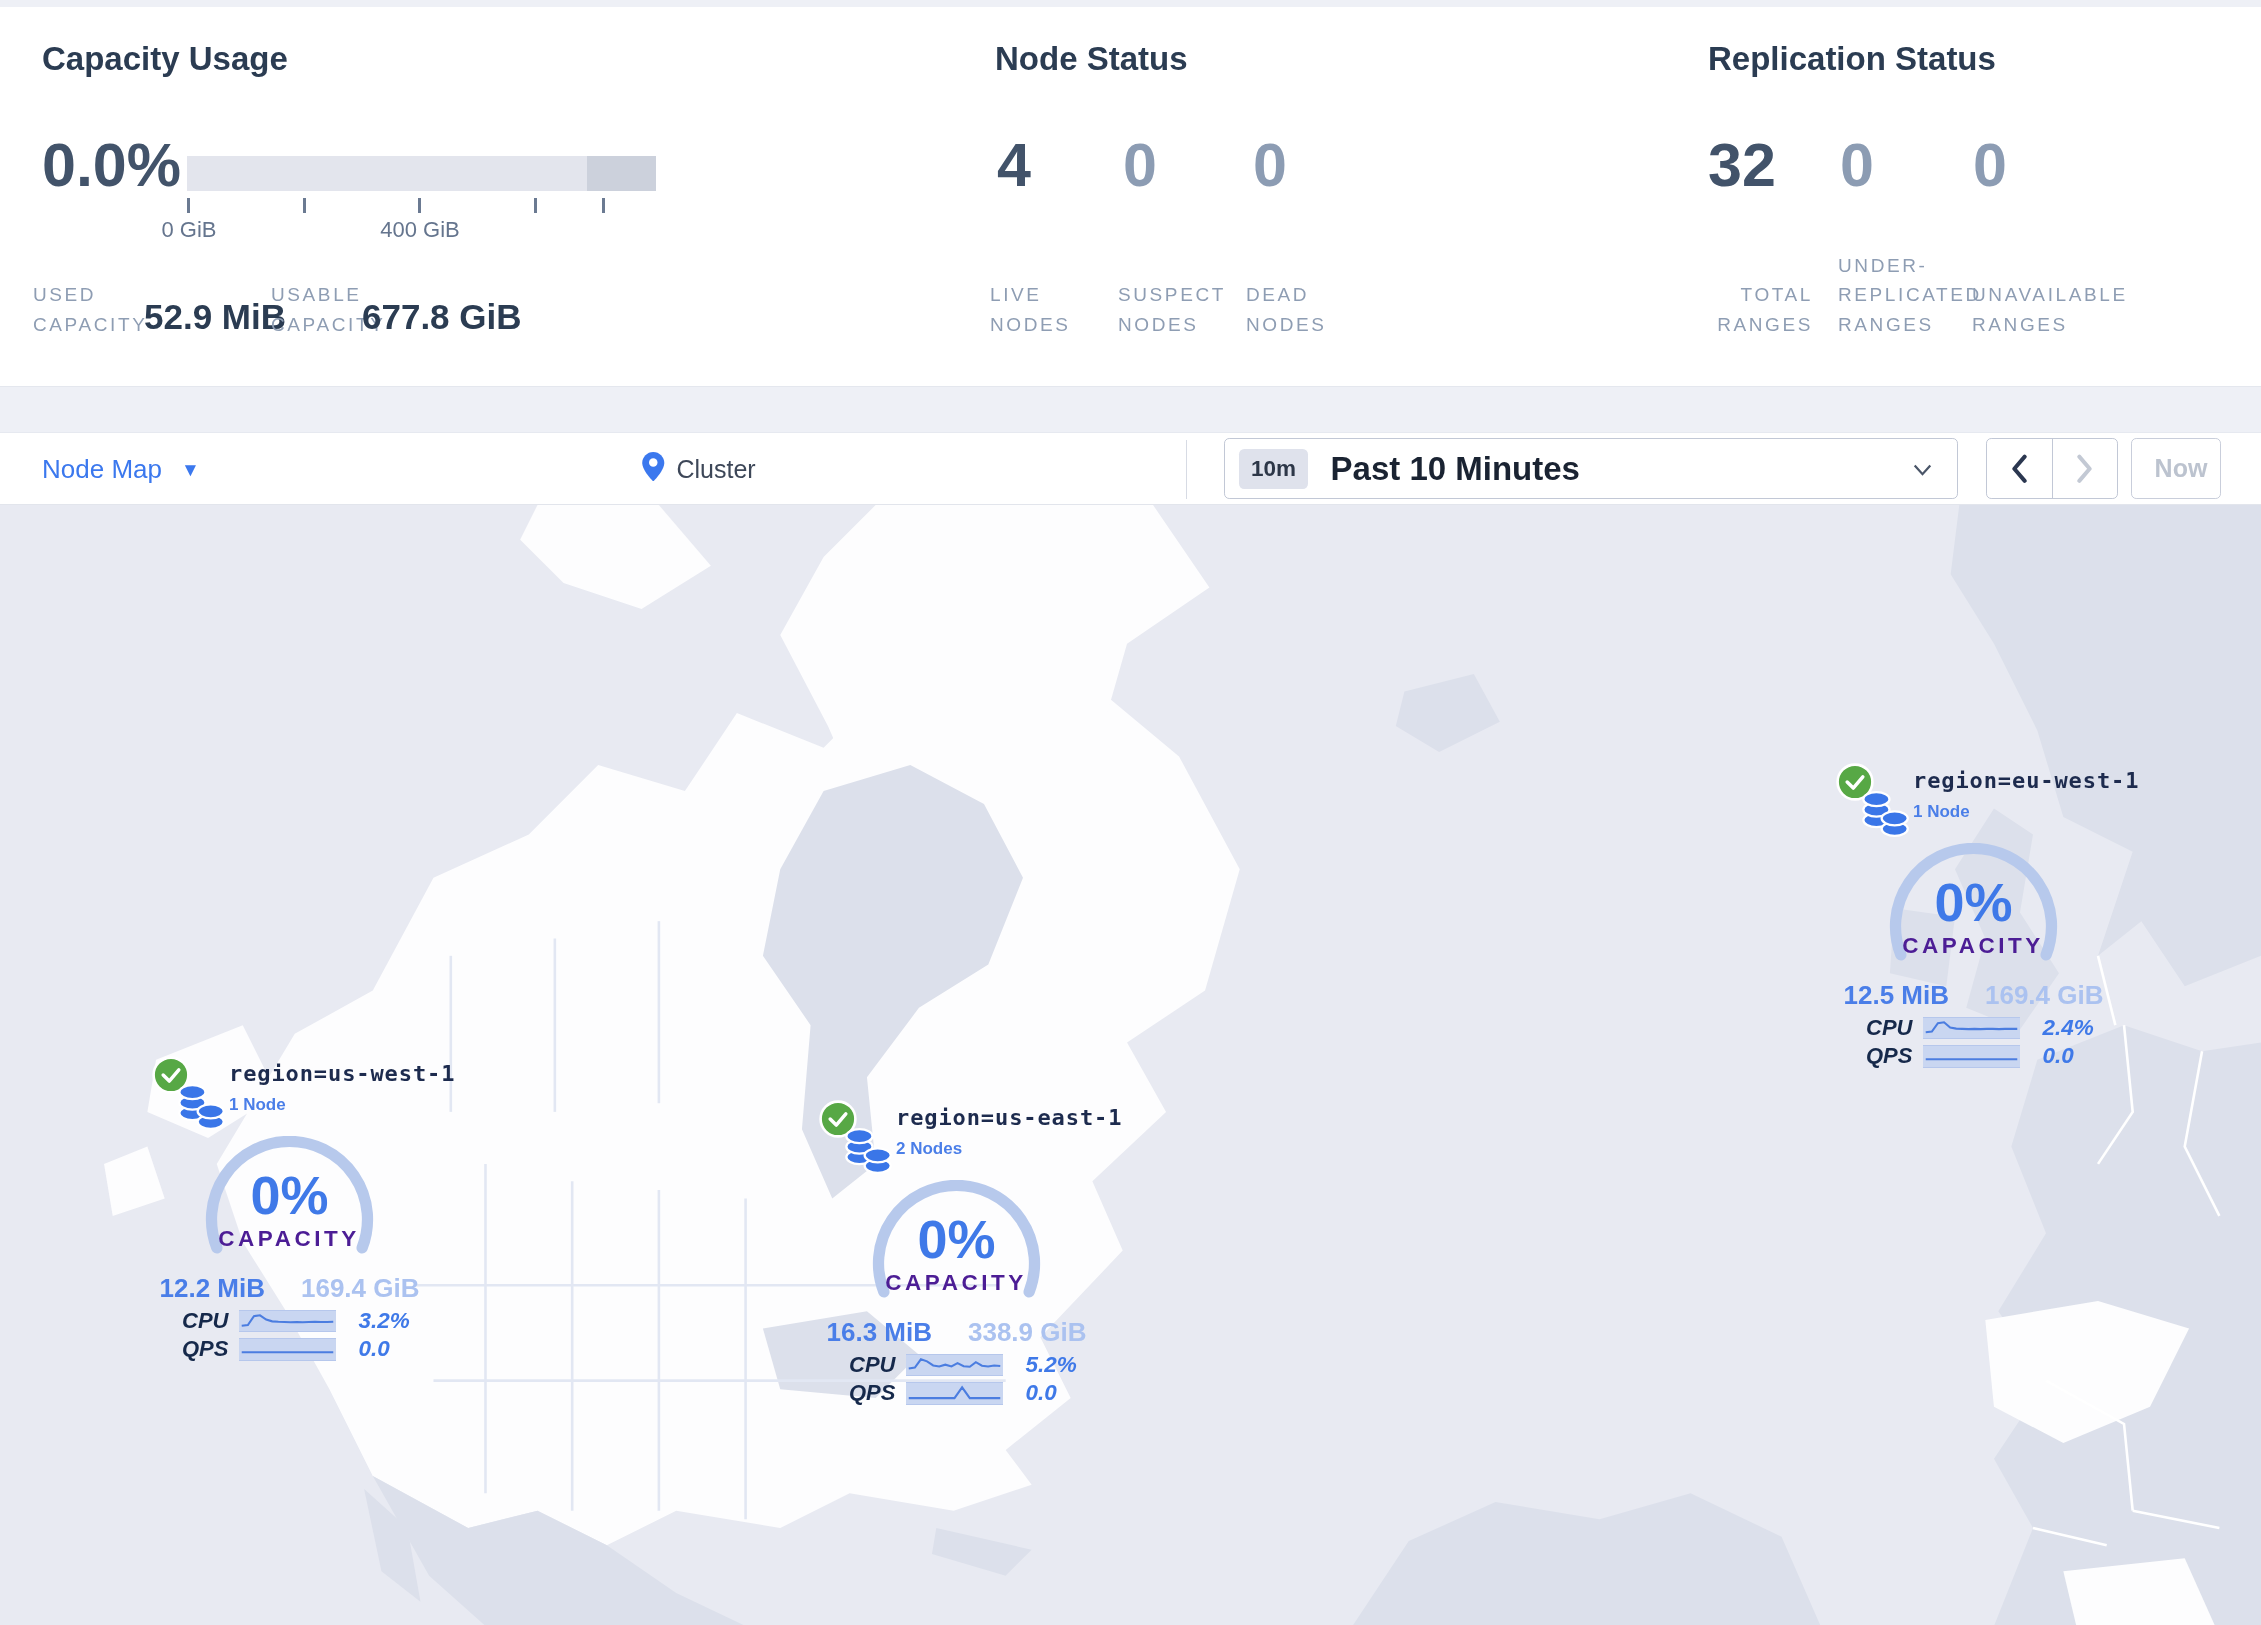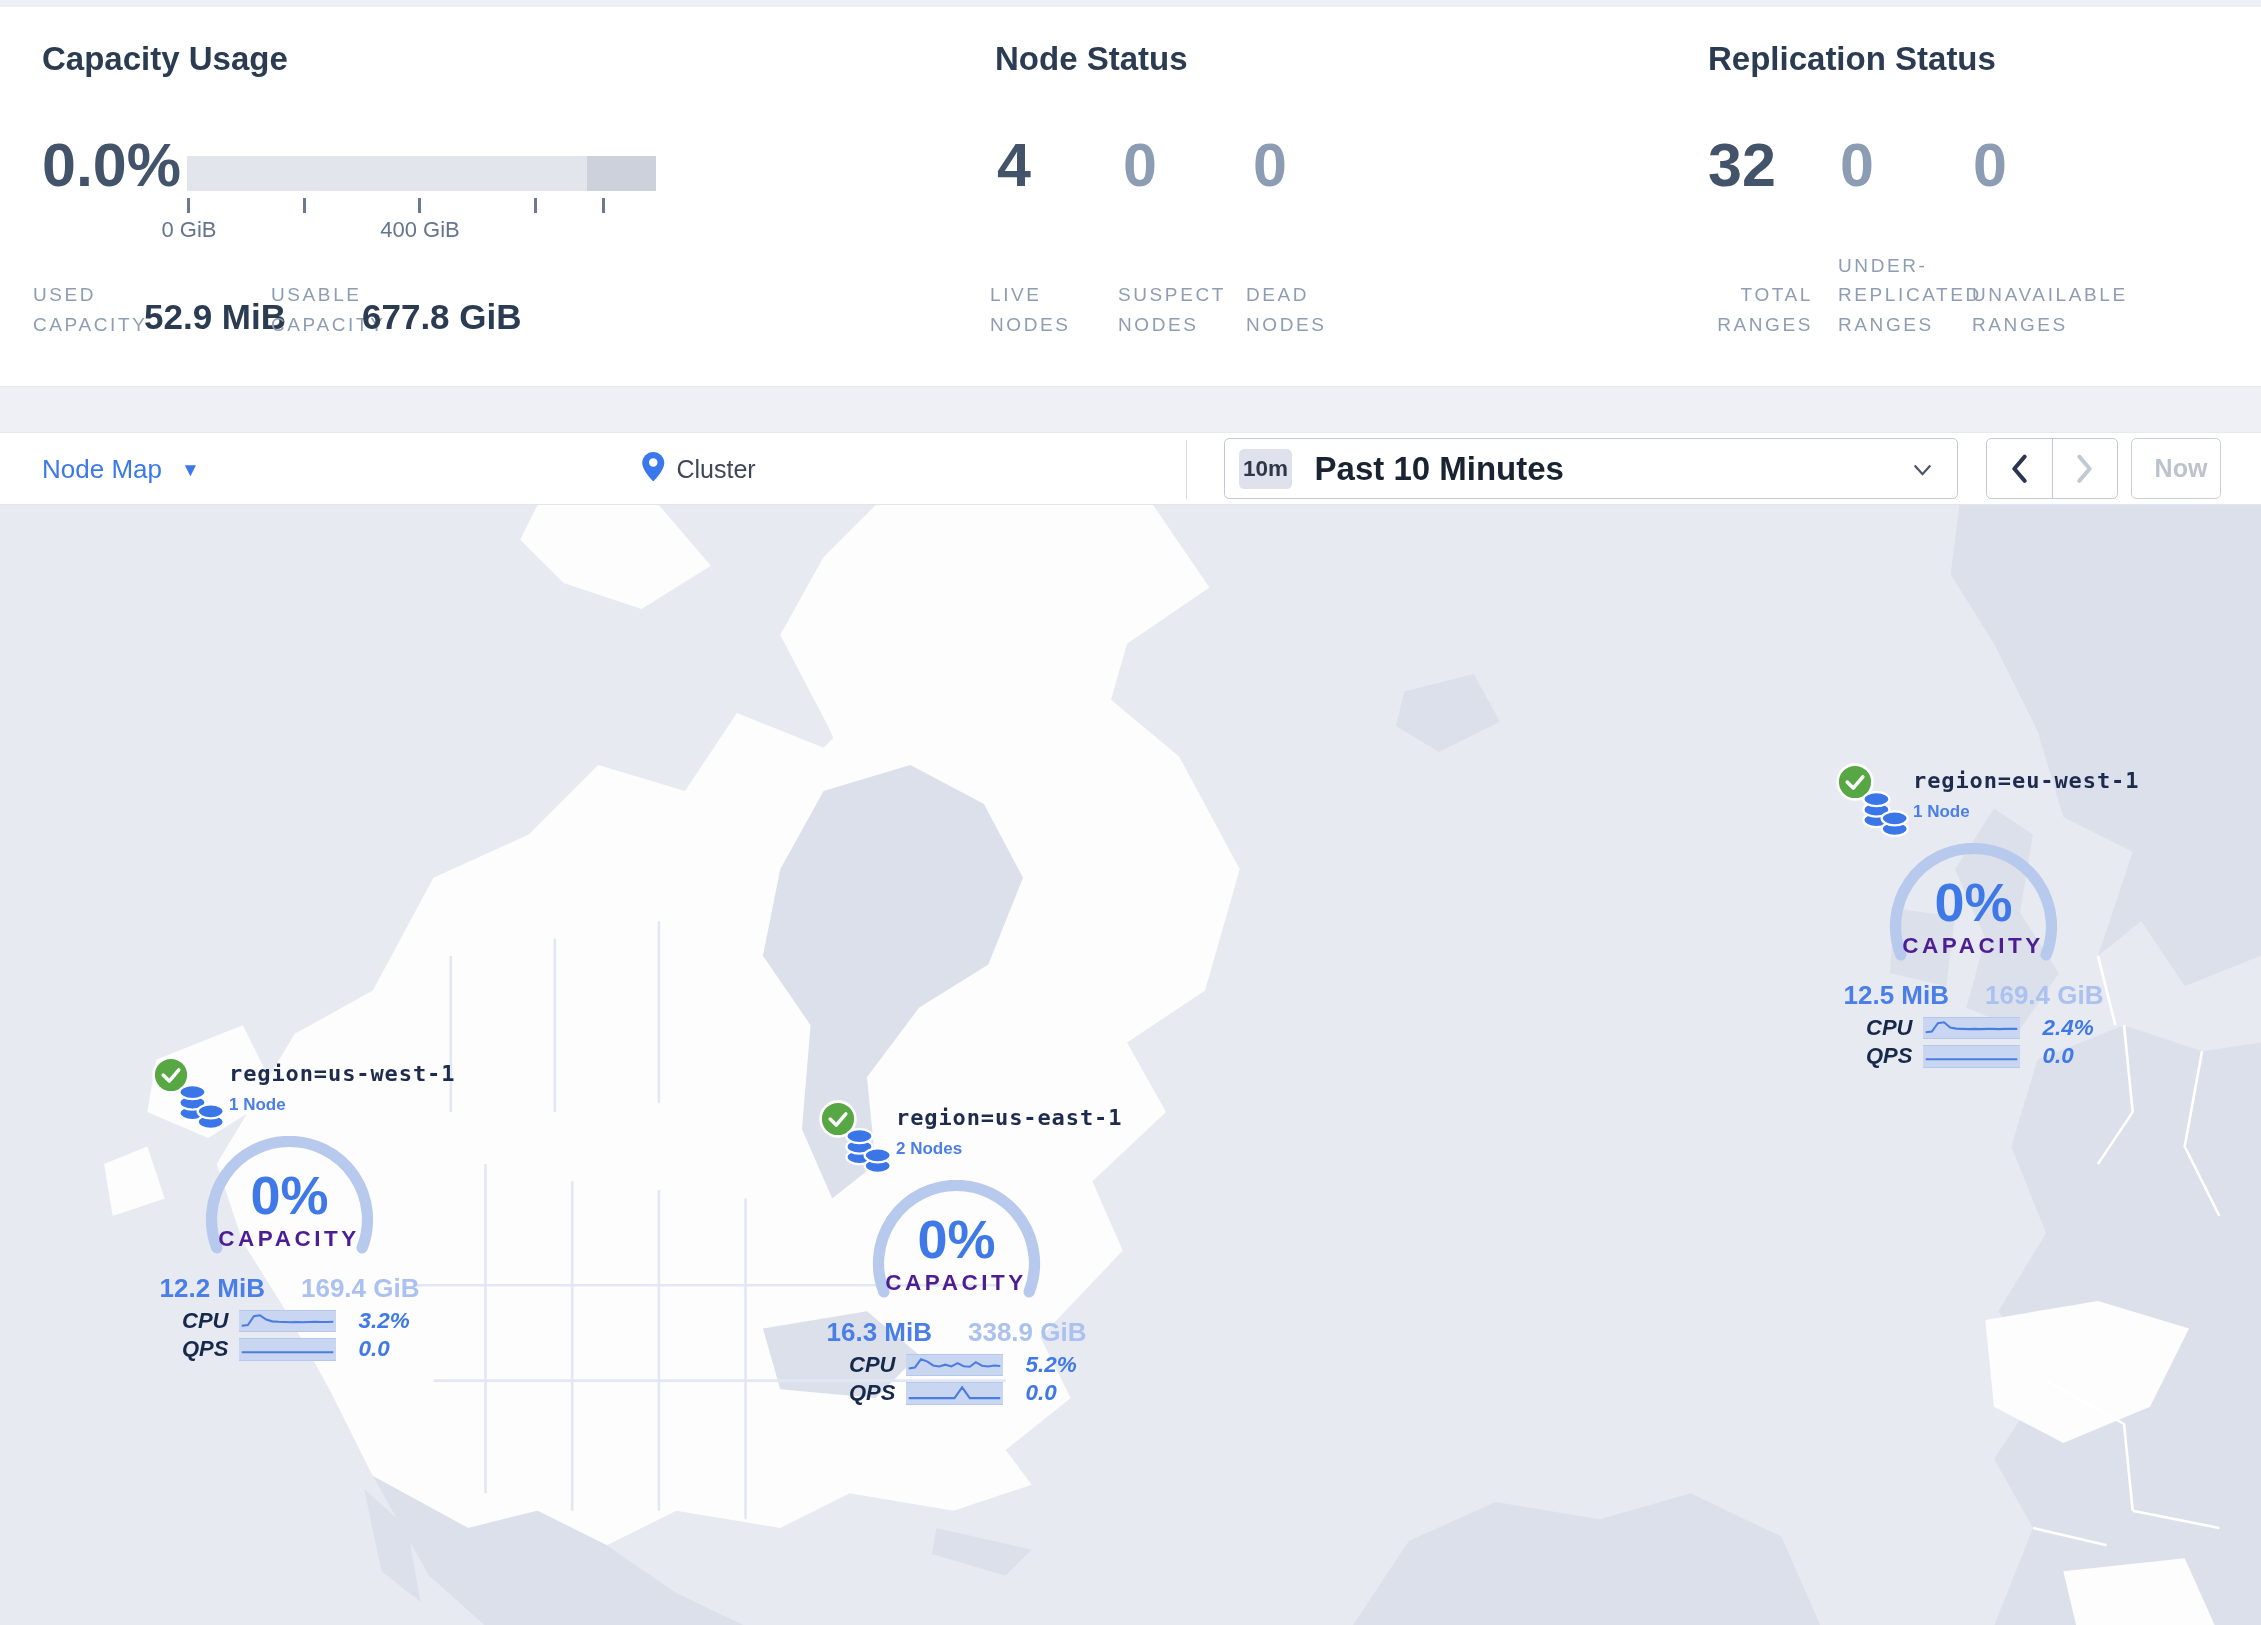--- a/index.html
+++ b/index.html
@@ -25,21 +25,21 @@
   #toolbar { position:absolute; left:0; top:432px; width:2261px; height:73px; background:#ffffff;
     border-top:0.9px solid #e6e9f0; border-bottom:0.9px solid #e2e5ec; }
   #view-selector { position:absolute; left:42px; top:0; height:73px; display:flex; align-items:center;
     gap:19px; color:#3b78ee; font-size:26px; font-weight:500; cursor:pointer; }
   #view-caret { font-size:19px; }
   #breadcrumb { position:absolute; left:642px; top:0; height:73px; display:flex; align-items:center; gap:12px;
     color:#3d4758; font-size:25px; font-weight:500; }
   #tb-divider { position:absolute; left:1186px; top:7px; width:0.9px; height:59px; background:#d7dbe4; }
   #time-box { position:absolute; left:1224px; top:5.2px; width:734px; height:61px; background:#fff;
     border:1.7px solid #c2c8d6; border-radius:5.2px; display:flex; align-items:center; cursor:pointer; }
-  #time-badge { margin-left:14px; background:#dfe2ec; border-radius:5.2px; padding:7px 4px;
+  #time-badge { margin-left:14px; background:#dfe2ec; border-radius:5.2px; padding:7px 12px;
     font-size:22.5px; font-weight:700; color:#2d3748; }
   #time-label { margin-left:22.5px; font-size:33px; font-weight:600; color:#1a2332; }
   #time-chevron { position:absolute; right:24px; top:22.5px; }
   .nav-group { position:absolute; left:1986px; top:5.2px; width:132px; height:61px; background:#fff;
     border:1.7px solid #c2c8d6; border-radius:5.2px; display:flex; }
   .nav-half { flex:1; display:flex; align-items:center; justify-content:center; cursor:pointer; }
   .nav-half + .nav-half { border-left:1.7px solid #c2c8d6; }
   #now-btn { position:absolute; left:2131px; top:5.2px; width:90px; height:61px; background:#fff;
     border:1.7px solid #c9cedb; border-radius:5.2px; color:#bcc3cf; font-size:25px; font-weight:700;
     display:flex; align-items:center; justify-content:center; cursor:pointer;padding-left:10px; }

